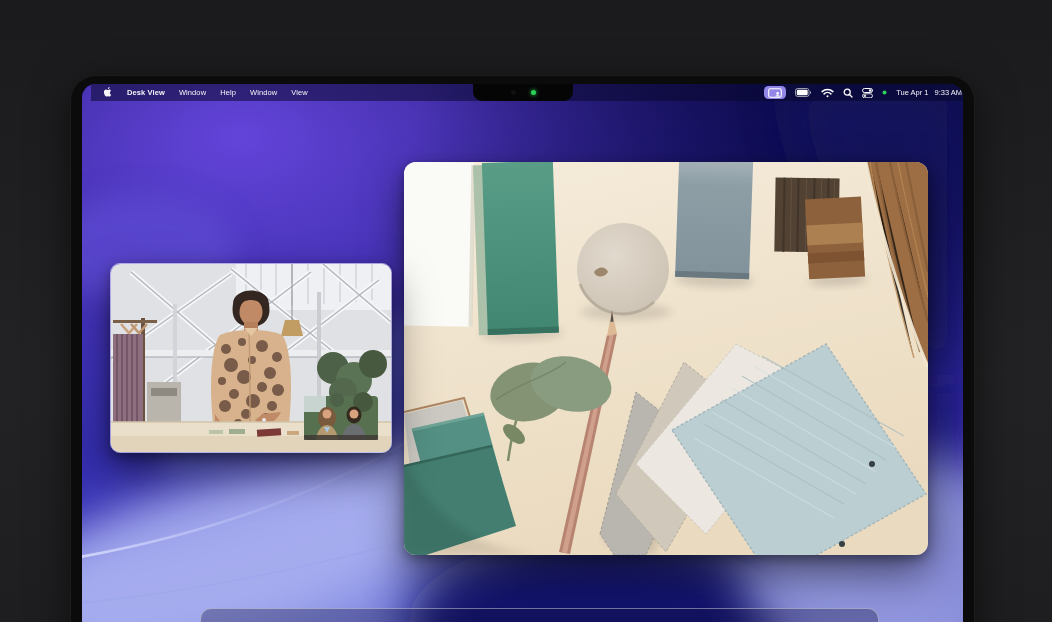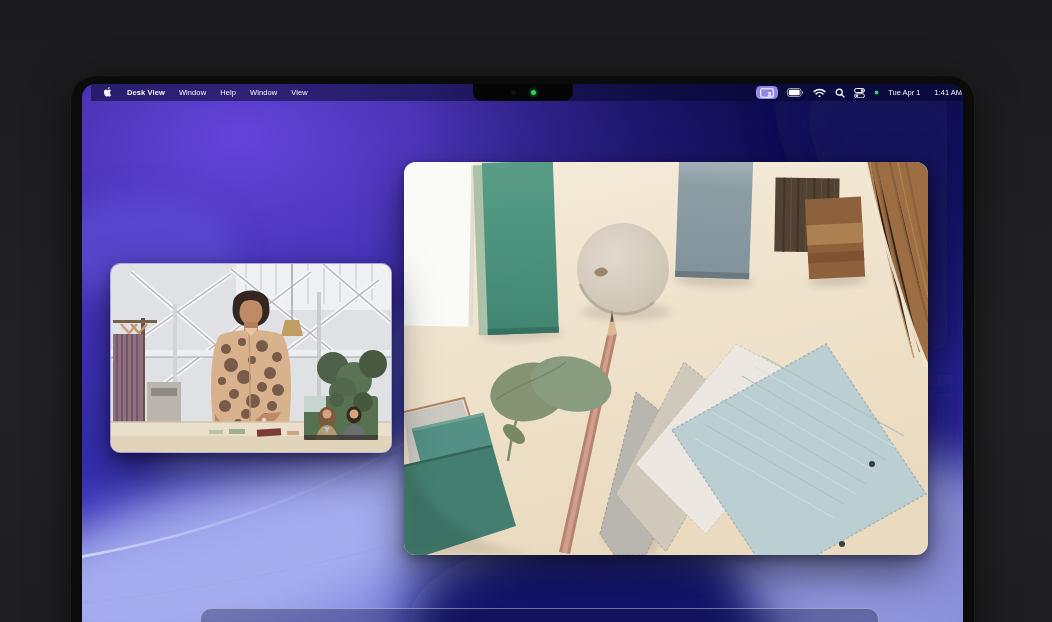--- a/index.html
+++ b/index.html
@@ -20,21 +20,21 @@
   
   .menubar{position:absolute;left:9px;top:0;width:100%;height:17px;z-index:30;display:flex;
     align-items:center;justify-content:space-between;background:rgba(7,7,42,.52);color:#f4f4f8;}
   .mb-left{display:flex;align-items:center;padding-left:10px;}
   .mb-right{display:flex;align-items:center;padding-right:10px;gap:9px;}
   .apple{display:flex;align-items:center;padding:0 8px 0 2px;}
   .mi{font-size:7.5px;letter-spacing:.1px;padding:0 7px;white-space:nowrap;}
   .mi.app{font-weight:bold;}
   .statusicon{display:flex;align-items:center;}
   .pill{background:rgba(154,141,240,.95);border-radius:4.5px;padding:1.5px 4px;display:flex;align-items:center;}
-  .clock{font-size:7.5px;display:flex;gap:14px;white-space:nowrap;}
+  .clock{font-size:7.5px;display:flex;gap:6px;white-space:nowrap;}
   
   .win{position:absolute;overflow:hidden;box-shadow:0 18px 42px rgba(0,0,0,.5),0 4px 12px rgba(0,0,0,.35);}
   .facetime-win{left:28px;top:179px;width:280px;height:188px;border-radius:10px;
     border:1.5px solid rgba(255,255,255,.55);z-index:20;}
   .deskview-win{left:322px;top:78px;width:524px;height:393px;border-radius:12px;z-index:10;}
   .win svg{display:block;}
   .bottom-win{position:absolute;left:118px;top:524px;width:677px;height:24px;z-index:15;
     border:1px solid rgba(255,255,255,.4);border-bottom:none;border-radius:11px 11px 0 0;
     background:rgba(16,16,70,.35);}
 </style>
@@ -136,21 +136,21 @@
               <circle cx="2.9" cy="7.8" r="1.3" fill="#ffffff" opacity="0.85"></circle>
             </svg>
           </span>
           <span class="statusicon">
             <svg width="5" height="5" viewBox="0 0 5 5">
                 <circle cx="2.5" cy="2.5" r="2" fill="#2bd158"></circle>
               </svg>
           </span>
           <span class="clock">
             <span>Tue Apr 1</span>
-            <span>1:41 AM</span>
+            <span>9:33 AM</span>
           </span>
         </div>
       </div>
 
       <div class="notch">
         <div class="cam-lens"></div>
         <div class="cam-dot"></div>
       </div>
 
       <div class="win facetime-win">

